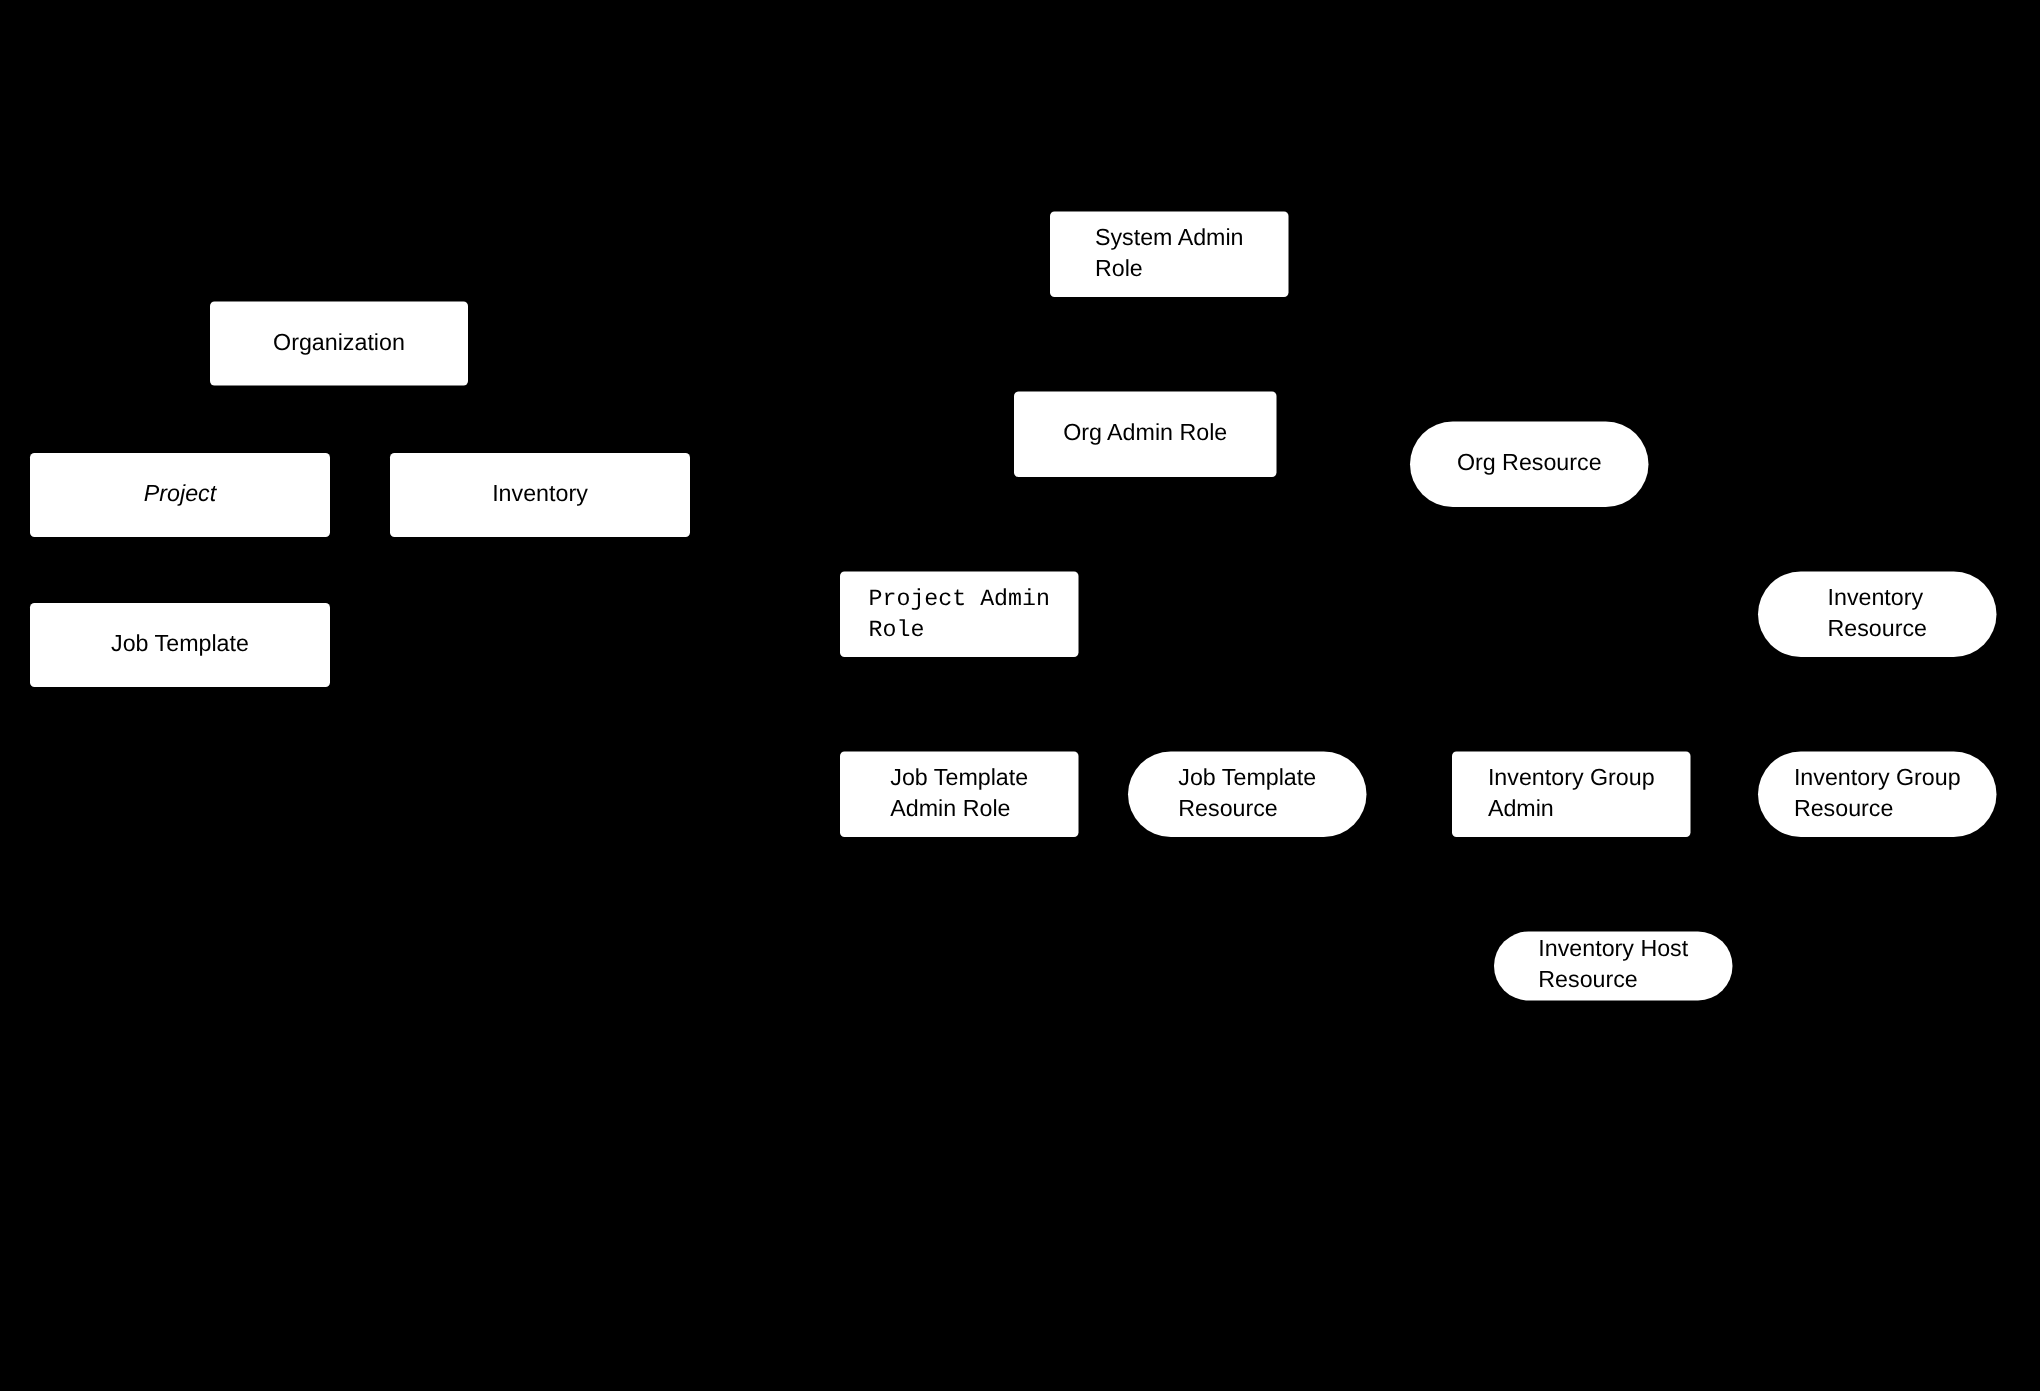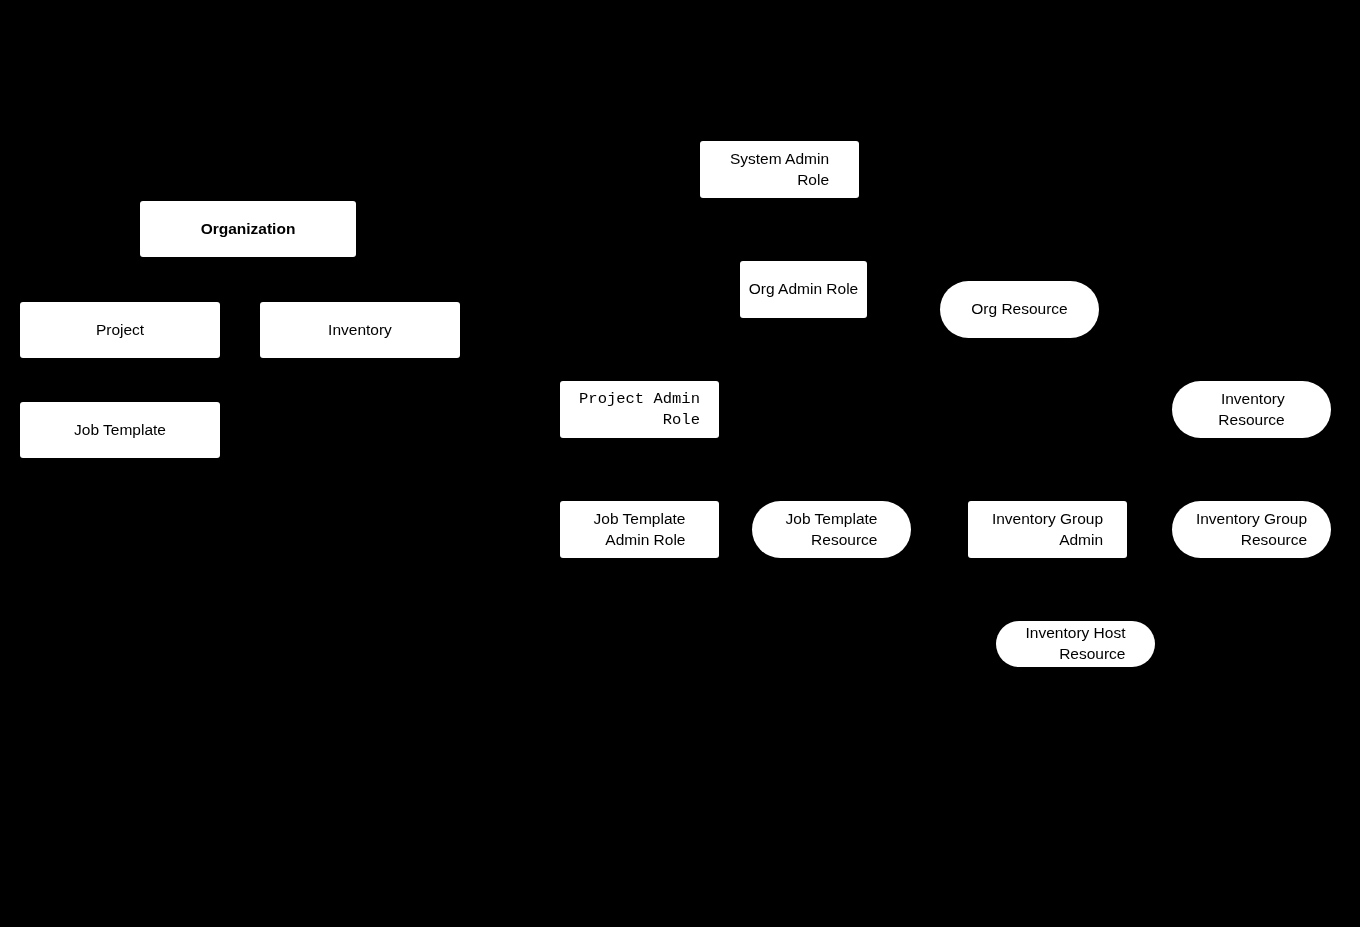--- a/index.html
+++ b/index.html
@@ -15,45 +15,45 @@
     overflow: hidden;
     font-family: "Liberation Sans", sans-serif;
   }
   .node {
     position: absolute;
     background: #ffffff;
     color: #000000;
     display: flex;
     align-items: center;
     justify-content: center;
-    text-align: right;
+    text-align: left;
     font-size: 15.5px;
     line-height: 1.35;
     box-sizing: border-box;
     padding: 7px 6px;
     white-space: pre-line;
   }
   .node.rect {
     border-radius: 3px;
   }
   .node.pill {
     border-radius: 999px;
   }
 </style>
 </head>
 <body>
 
 <div id="canvas">
-    <div class="node rect" style="left: 140px; top: 201px; width: 216px; height: 56px; font-weight: bold;">Organization</div>
-    <div class="node rect" style="left: 20px; top: 302px; width: 200px; height: 56px;">Project</div>
+    <div class="node rect" style="left: 140px; top: 201px; width: 172px; height: 56px;">Organization</div>
+    <div class="node rect" style="left: 20px; top: 302px; width: 200px; height: 56px; font-style: italic;">Project</div>
     <div class="node rect" style="left: 260px; top: 302px; width: 200px; height: 56px;">Inventory</div>
     <div class="node rect" style="left: 20px; top: 402px; width: 200px; height: 56px;">Job Template</div>
     <div class="node rect" style="left: 700px; top: 141px; width: 159px; height: 57px;">System Admin
 Role</div>
-    <div class="node rect" style="left: 740px; top: 261px; width: 127px; height: 57px;">Org Admin Role</div>
+    <div class="node rect" style="left: 676px; top: 261px; width: 175px; height: 57px;">Org Admin Role</div>
     <div class="node pill" style="left: 940px; top: 261px; width: 159px; height: 57px; margin-top: 20px;">Org Resource</div>
     <div class="node rect" style="left: 560px; top: 381px; width: 159px; height: 57px; font-family: Liberation Mono, monospace;">Project Admin
 Role</div>
     <div class="node pill" style="left: 1172px; top: 381px; width: 159px; height: 57px;">Inventory
 Resource</div>
     <div class="node rect" style="left: 560px; top: 501px; width: 159px; height: 57px;">Job Template
 Admin Role</div>
     <div class="node pill" style="left: 752px; top: 501px; width: 159px; height: 57px;">Job Template
 Resource</div>
     <div class="node rect" style="left: 968px; top: 501px; width: 159px; height: 57px;">Inventory Group

